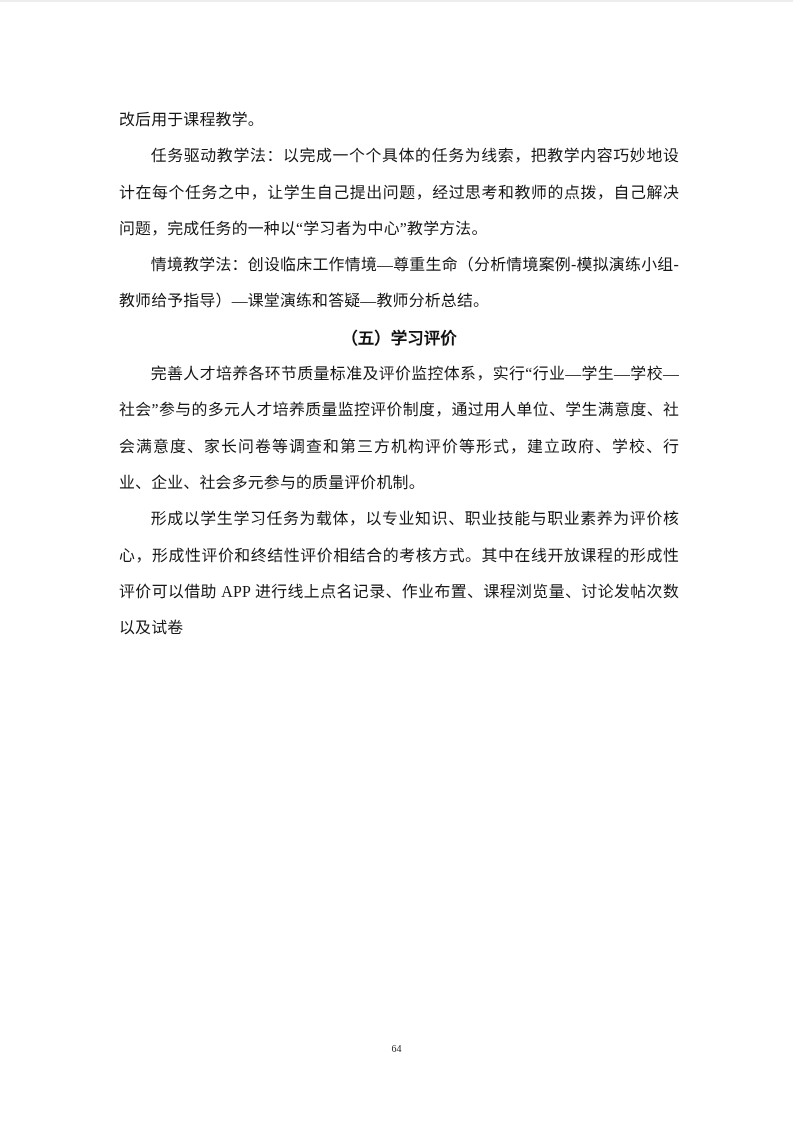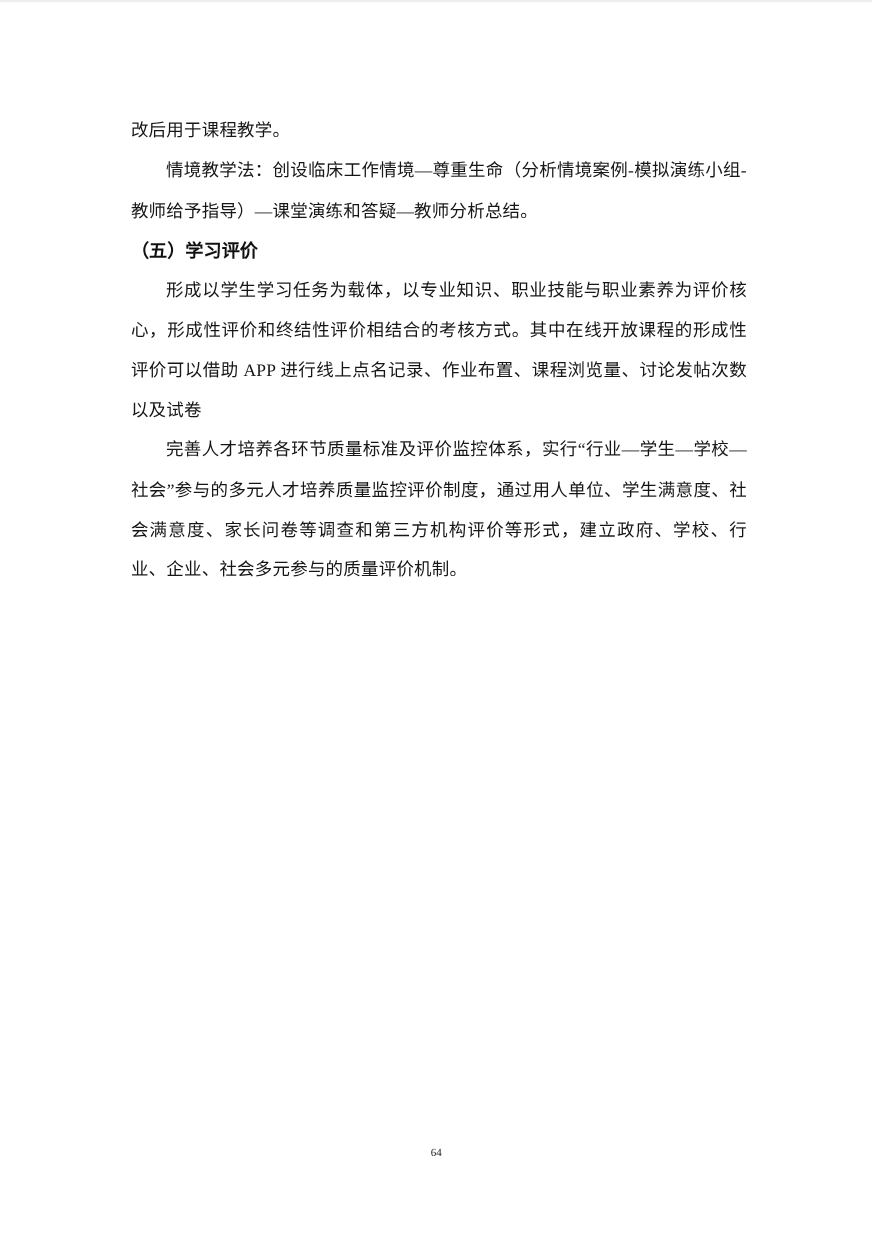--- a/index.html
+++ b/index.html
@@ -36,43 +36,44 @@
   .indent {
     text-indent: 2em;
   }
   .heading {
     margin: 0;
     font-family: "Liberation Sans", "DejaVu Sans", sans-serif;
     font-weight: 700;
     font-size: 16.5px;
     line-height: 36.3px;
     color: #111111;
-    text-align: left;
+    text-align: center;
   }
   .footer {
     position: absolute;
     left: 0;
     right: 0;
     top: 1036px;
     text-align: center;
   }
   .page-number {
     font-family: "Liberation Serif", "DejaVu Serif", serif;
     font-size: 10px;
     color: #222222;
   }
 </style>
 </head>
 <body>
 
 <div class="page">
   <div class="body-text">
     <p class="para">改后用于课程教学。</p>
+    <p class="para indent">任务驱动教学法：以完成一个个具体的任务为线索，把教学内容巧妙地设计在每个任务之中，让学生自己提出问题，经过思考和教师的点拨，自己解决问题，完成任务的一种以“学习者为中心”教学方法。</p>
     <p class="para indent">情境教学法：创设临床工作情境—尊重生命（分析情境案例-模拟演练小组-教师给予指导）—课堂演练和答疑—教师分析总结。</p>
     <h3 class="heading">（五）学习评价</h3>
+    <p class="para indent">完善人才培养各环节质量标准及评价监控体系，实行“行业—学生—学校—社会”参与的多元人才培养质量监控评价制度，通过用人单位、学生满意度、社会满意度、家长问卷等调查和第三方机构评价等形式，建立政府、学校、行业、企业、社会多元参与的质量评价机制。</p>
     <p class="para indent">形成以学生学习任务为载体，以专业知识、职业技能与职业素养为评价核心，形成性评价和终结性评价相结合的考核方式。其中在线开放课程的形成性评价可以借助 APP 进行线上点名记录、作业布置、课程浏览量、讨论发帖次数以及试卷</p>
-    <p class="para indent">完善人才培养各环节质量标准及评价监控体系，实行“行业—学生—学校—社会”参与的多元人才培养质量监控评价制度，通过用人单位、学生满意度、社会满意度、家长问卷等调查和第三方机构评价等形式，建立政府、学校、行业、企业、社会多元参与的质量评价机制。</p>
   </div>
 
   <div class="footer">
     <span class="page-number">64</span>
   </div>
 </div>
 
 </body></html>

